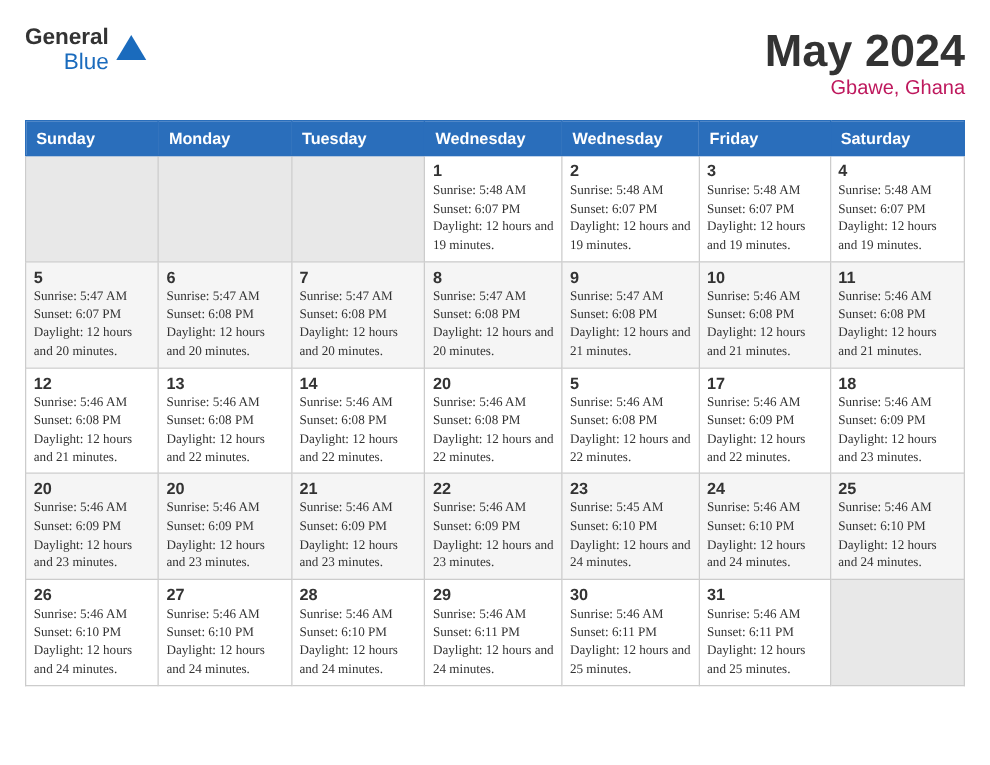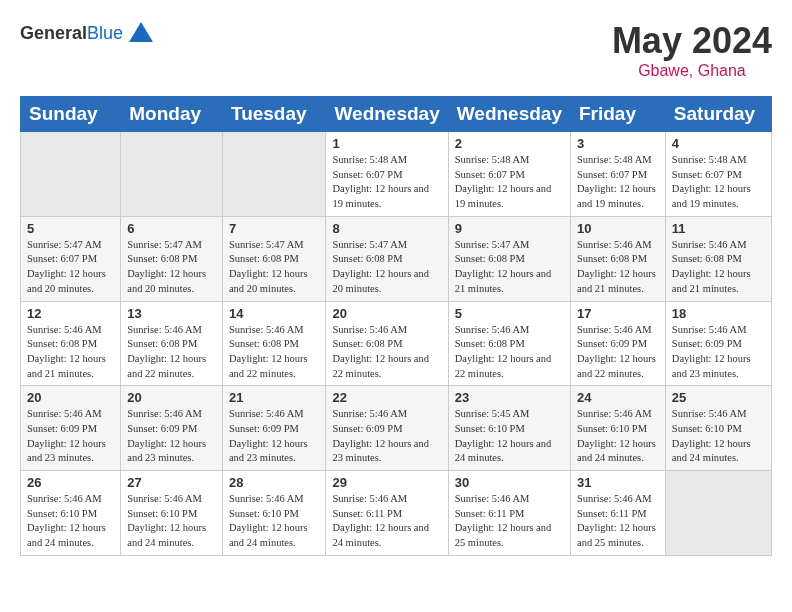--- a/index.html
+++ b/index.html
@@ -15,62 +15,62 @@
       justify-content: space-between;
       align-items: flex-start;
       margin-bottom: 16px;
     }
     .logo {
       display: flex;
       align-items: center;
     }
     .logo-text {
       display: flex;
-      flex-direction: row;
+      flex-direction: column;
       line-height: 1.1;
       text-align: right;
     }
     .logo-general {
       font-size: 18px;
       font-weight: bold;
       color: #333;
     }
     .logo-blue {
       font-size: 18px;
       font-weight: normal;
       color: #1a6bbd;
     }
     .logo-icon {
       width: 28px;
       height: 28px;
       margin-left: 4px;
     }
     .title-block {
-      text-align: center;
+      text-align: right;
     }
     .main-title {
       font-size: 36px;
       font-weight: bold;
       color: #333;
     }
     .subtitle {
       font-size: 16px;
       color: #be185d;
     }
     .calendar {
       width: 100%;
       border-collapse: collapse;
       font-size: 11px;
     }
     .calendar th {
       background: #2a6ebb;
       color: #fff;
       text-align: left;
       padding: 6px 8px;
-      font-size: 19px;
+      font-size: 13px;
       border: 1px solid #2a6ebb;
     }
     .calendar td {
       border: 1px solid #ccc;
       vertical-align: top;
       padding: 4px 6px;
       width: 113px;
       min-height: 80px;
       background: #fff;
     }

